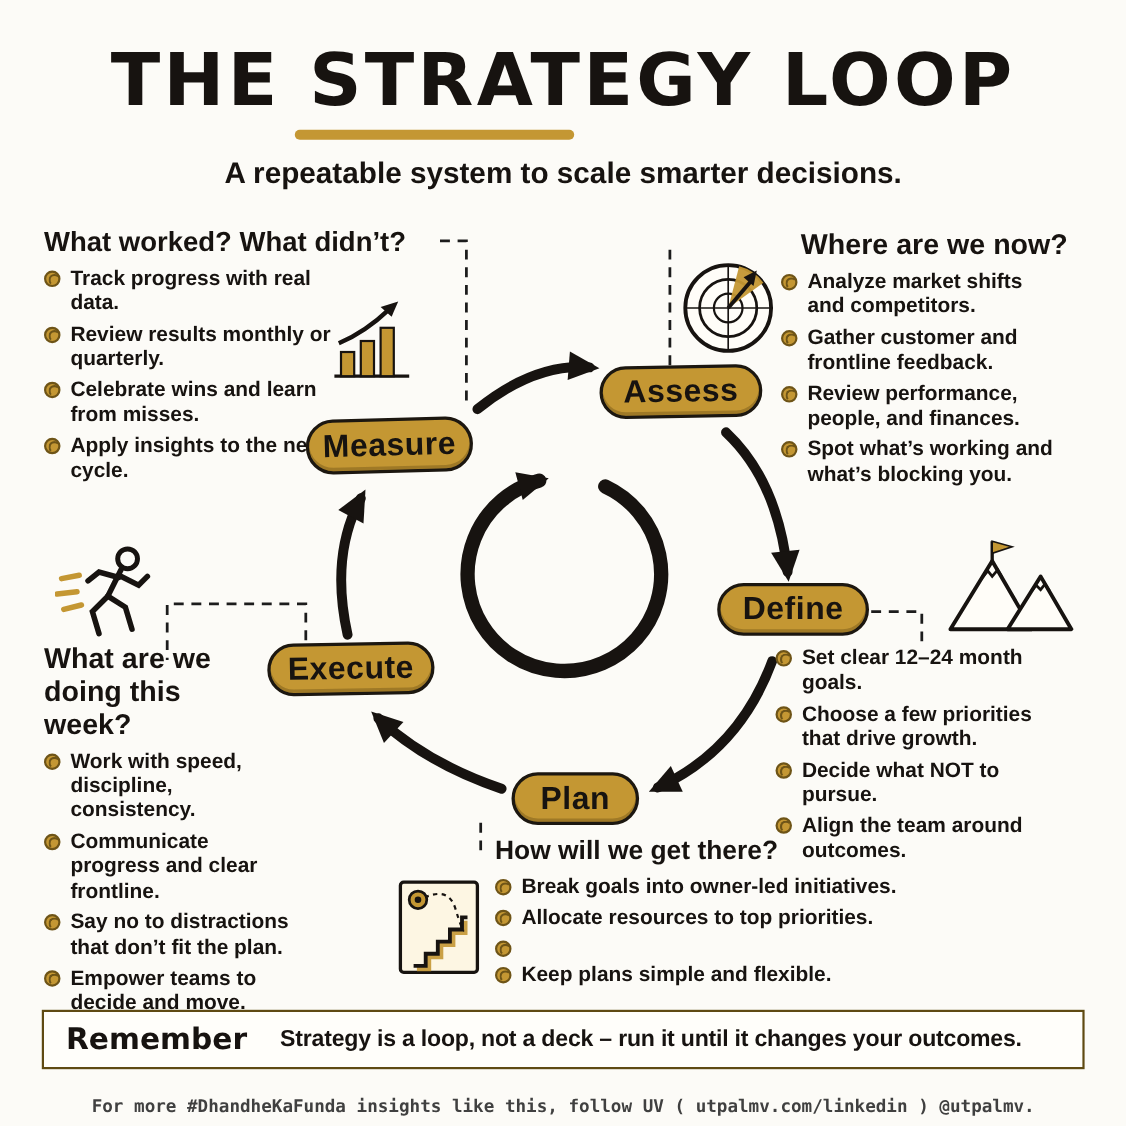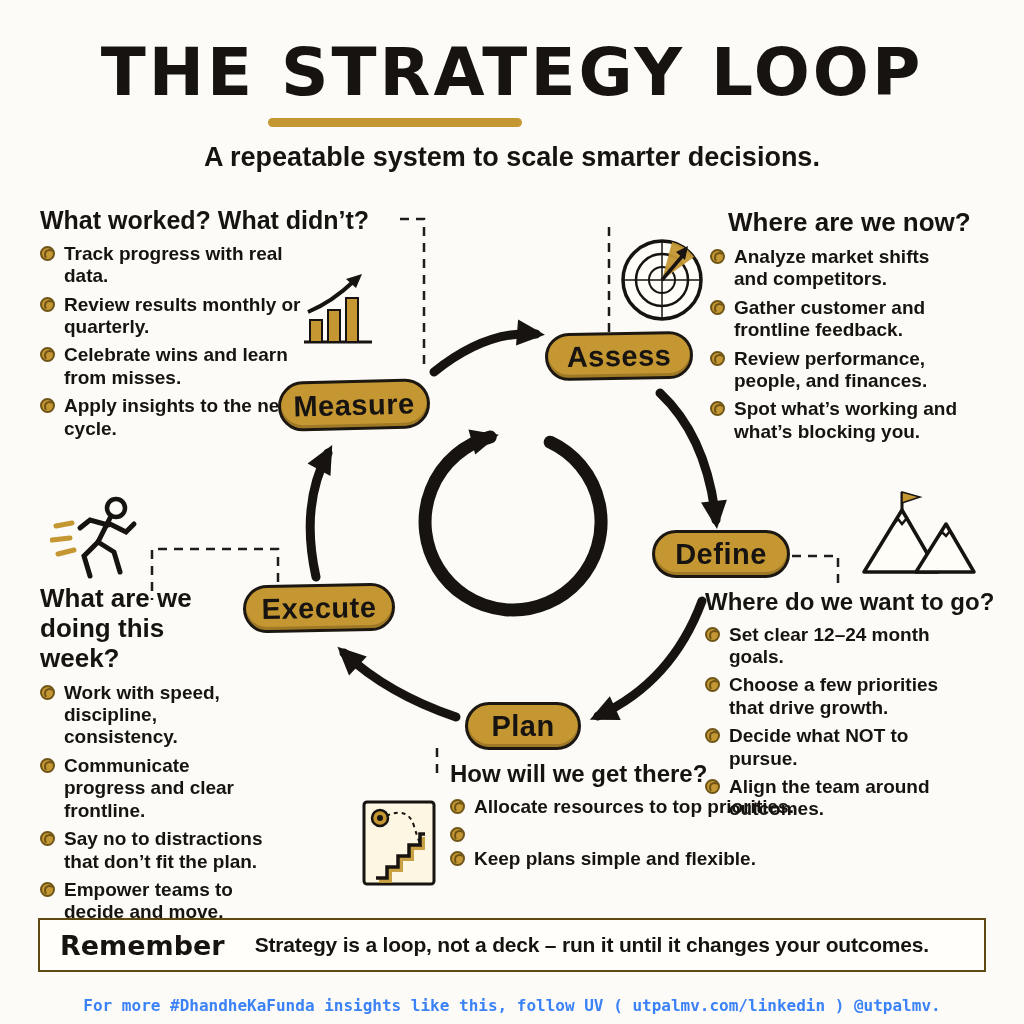--- a/index.html
+++ b/index.html
@@ -79,21 +79,21 @@
   .remember-box {
     position:absolute; z-index:2; left:38px; top:918px; width:948px; height:54px;
     border:2.5px solid #5f4a12; background:#fffefa; display:flex; align-items:center;
     padding:0 20px; gap:30px;
   }
   .remember-label { font-size:27px; font-weight:800; font-family:"DejaVu Sans", sans-serif; }
   .remember-text  { font-size:21px; font-weight:700; letter-spacing:-0.2px; }
 
   .credit {
     position:absolute; z-index:2; left:0; top:996px; width:100%; text-align:center;
-    font-family:"DejaVu Sans Mono", monospace; font-weight:700; font-size:16px; color:#3b82f6;
+    font-family:"DejaVu Sans Mono", monospace; font-weight:700; font-size:16px; color:#404040;
   }
 </style>
 </head>
 <body>
 
 <div class="canvas">
 
   <svg class="overlay" width="1024" height="1024" viewBox="0 0 1024 1024">
     <defs>
       <marker id="ah" markerUnits="userSpaceOnUse" markerWidth="34" markerHeight="34" refX="22" refY="17" orient="auto">
@@ -166,21 +166,20 @@
           <span>Review performance, people, and finances.</span>
         </li>
       <li>
           <span class="b"></span>
           <span>Spot what’s working and what’s blocking you.</span>
         </li>
     </ul>
   </div>
 
   <div class="block block-define">
-    <div class="qhead">Where do we want to go?</div>
     <ul class="bullets">
       <li>
           <span class="b"></span>
           <span>Set clear 12–24 month goals.</span>
         </li>
       <li>
           <span class="b"></span>
           <span>Choose a few priorities that drive growth.</span>
         </li>
       <li>
@@ -190,20 +189,24 @@
       <li>
           <span class="b"></span>
           <span>Align the team around outcomes.</span>
         </li>
     </ul>
   </div>
 
   <div class="block block-plan">
     <div class="qhead">How will we get there?</div>
     <ul class="bullets">
+      <li>
+          <span class="b"></span>
+          <span>Break goals into owner-led initiatives.</span>
+        </li>
       <li>
           <span class="b"></span>
           <span>Allocate resources to top priorities.</span>
         </li>
       <li>
           <span class="b"></span>
         </li>
       <li>
           <span class="b"></span>
           <span>Keep plans simple and flexible.</span>

